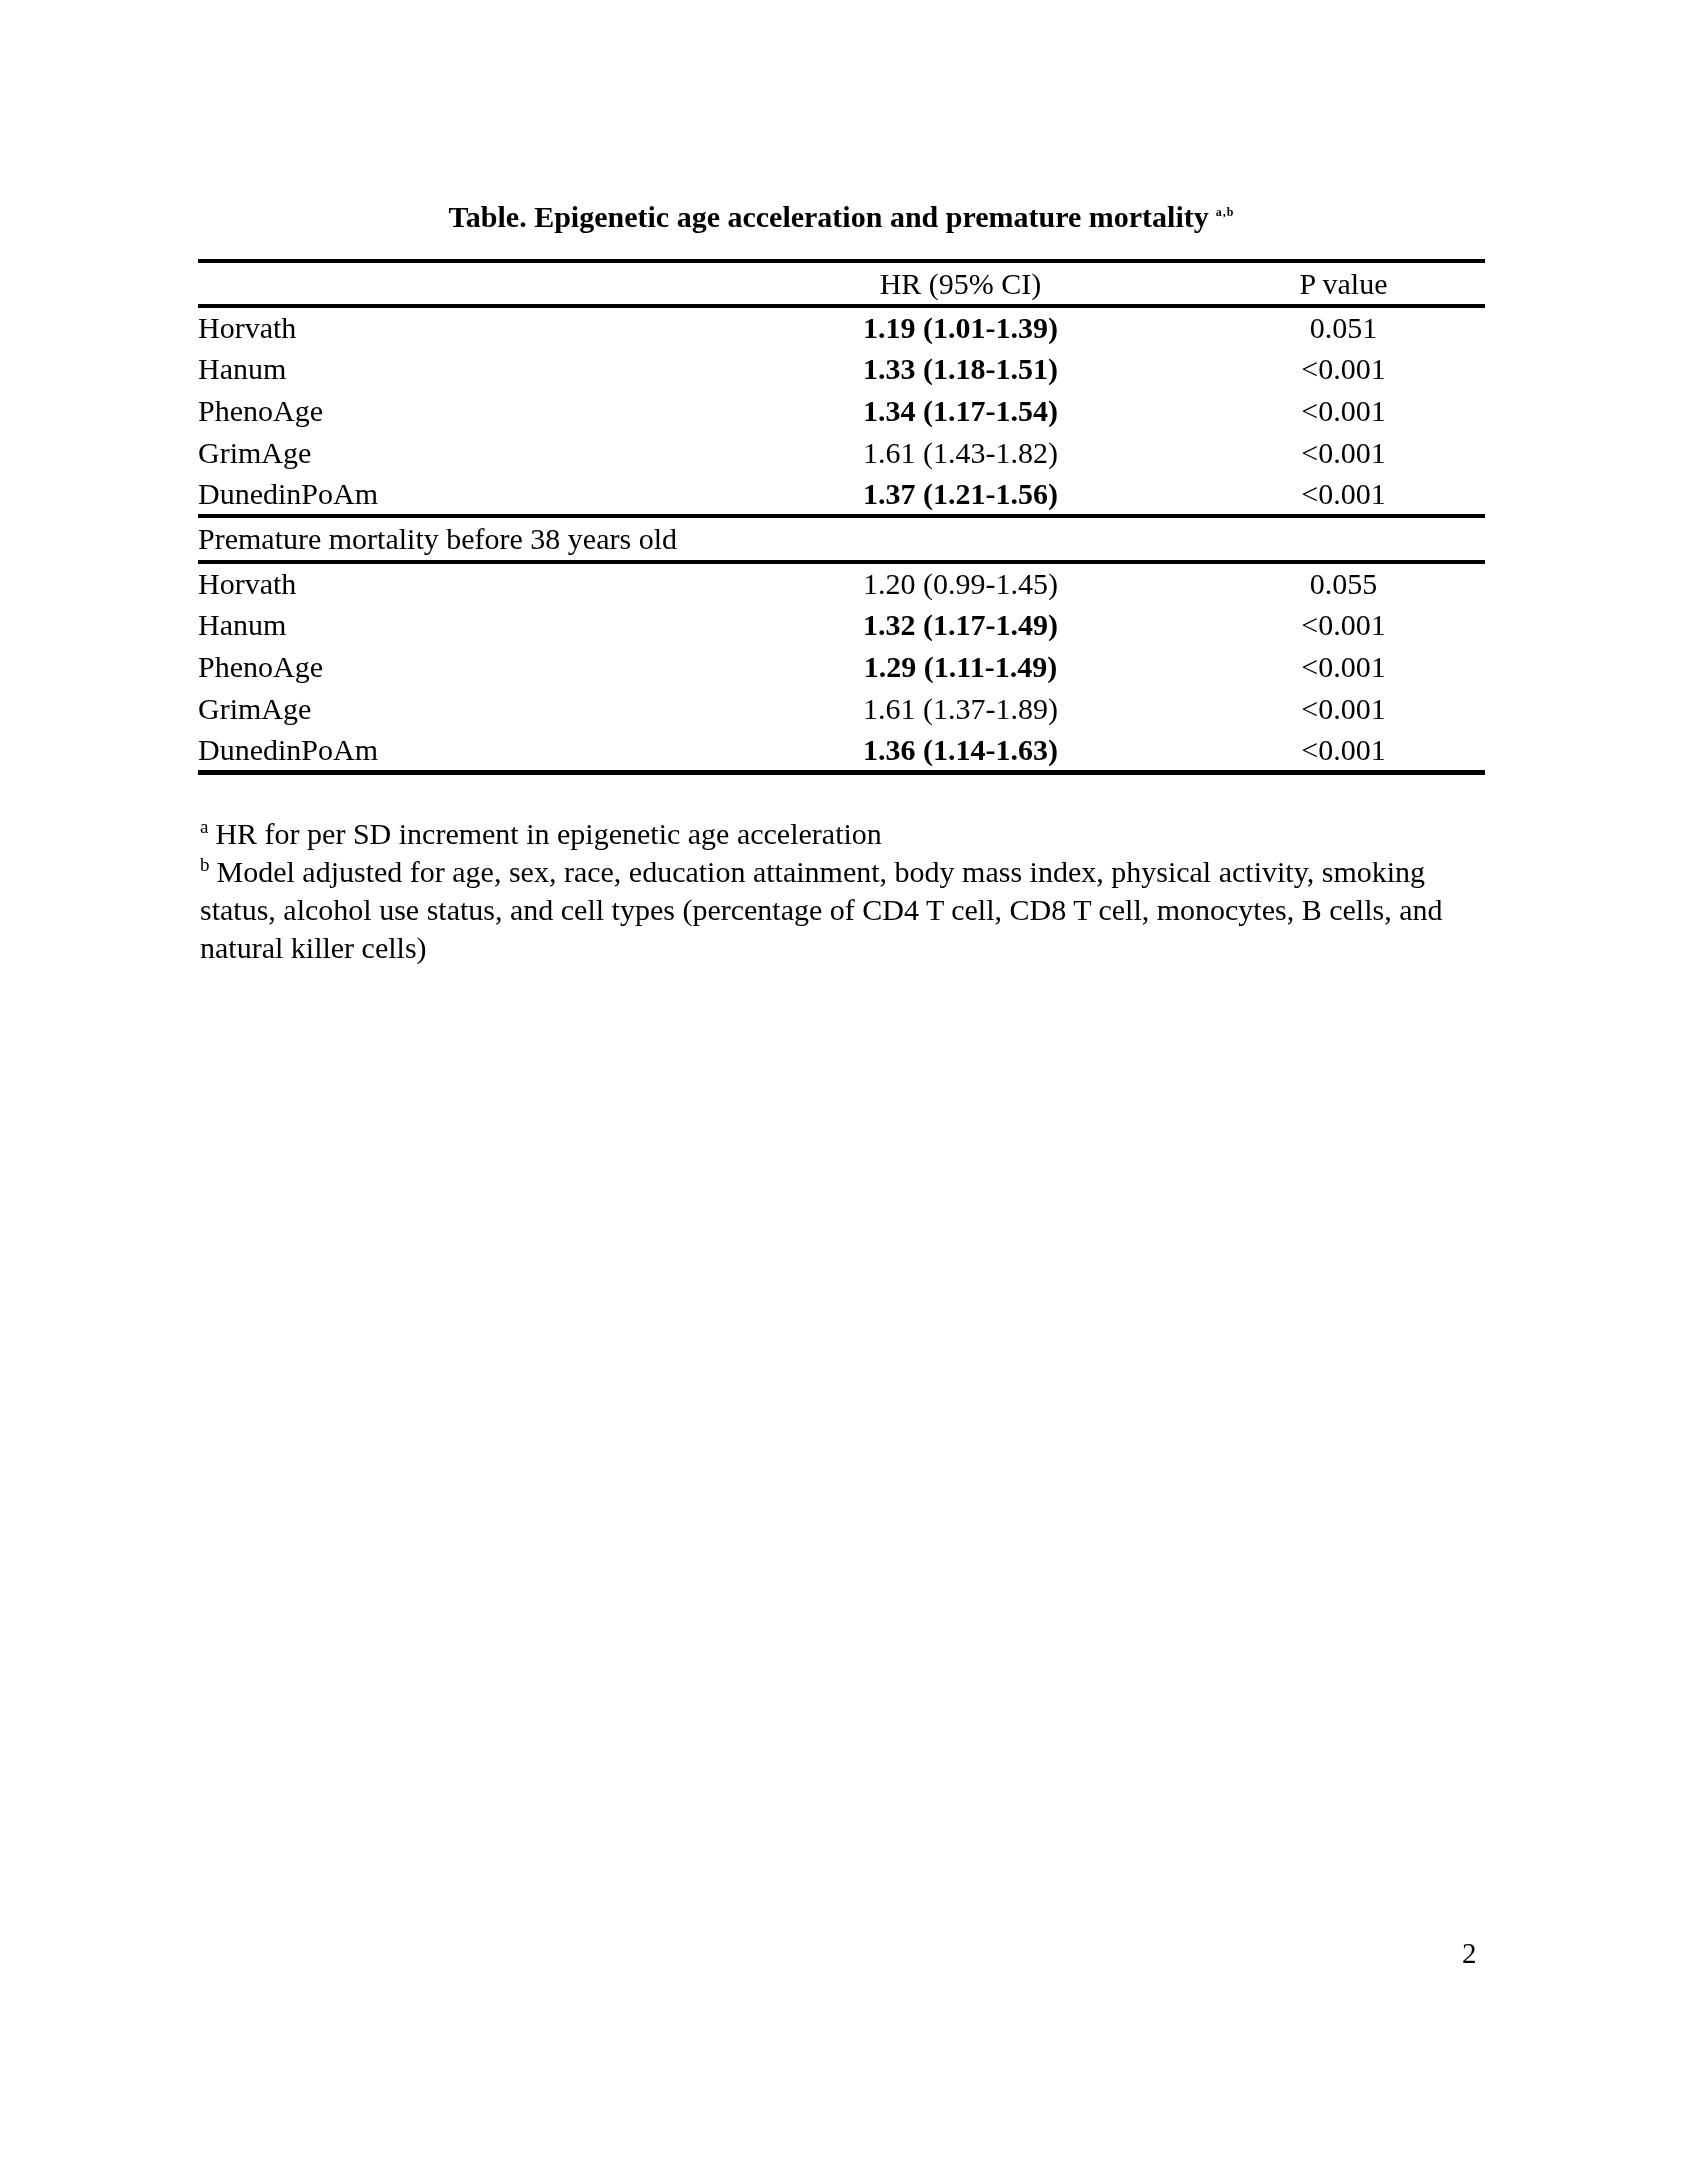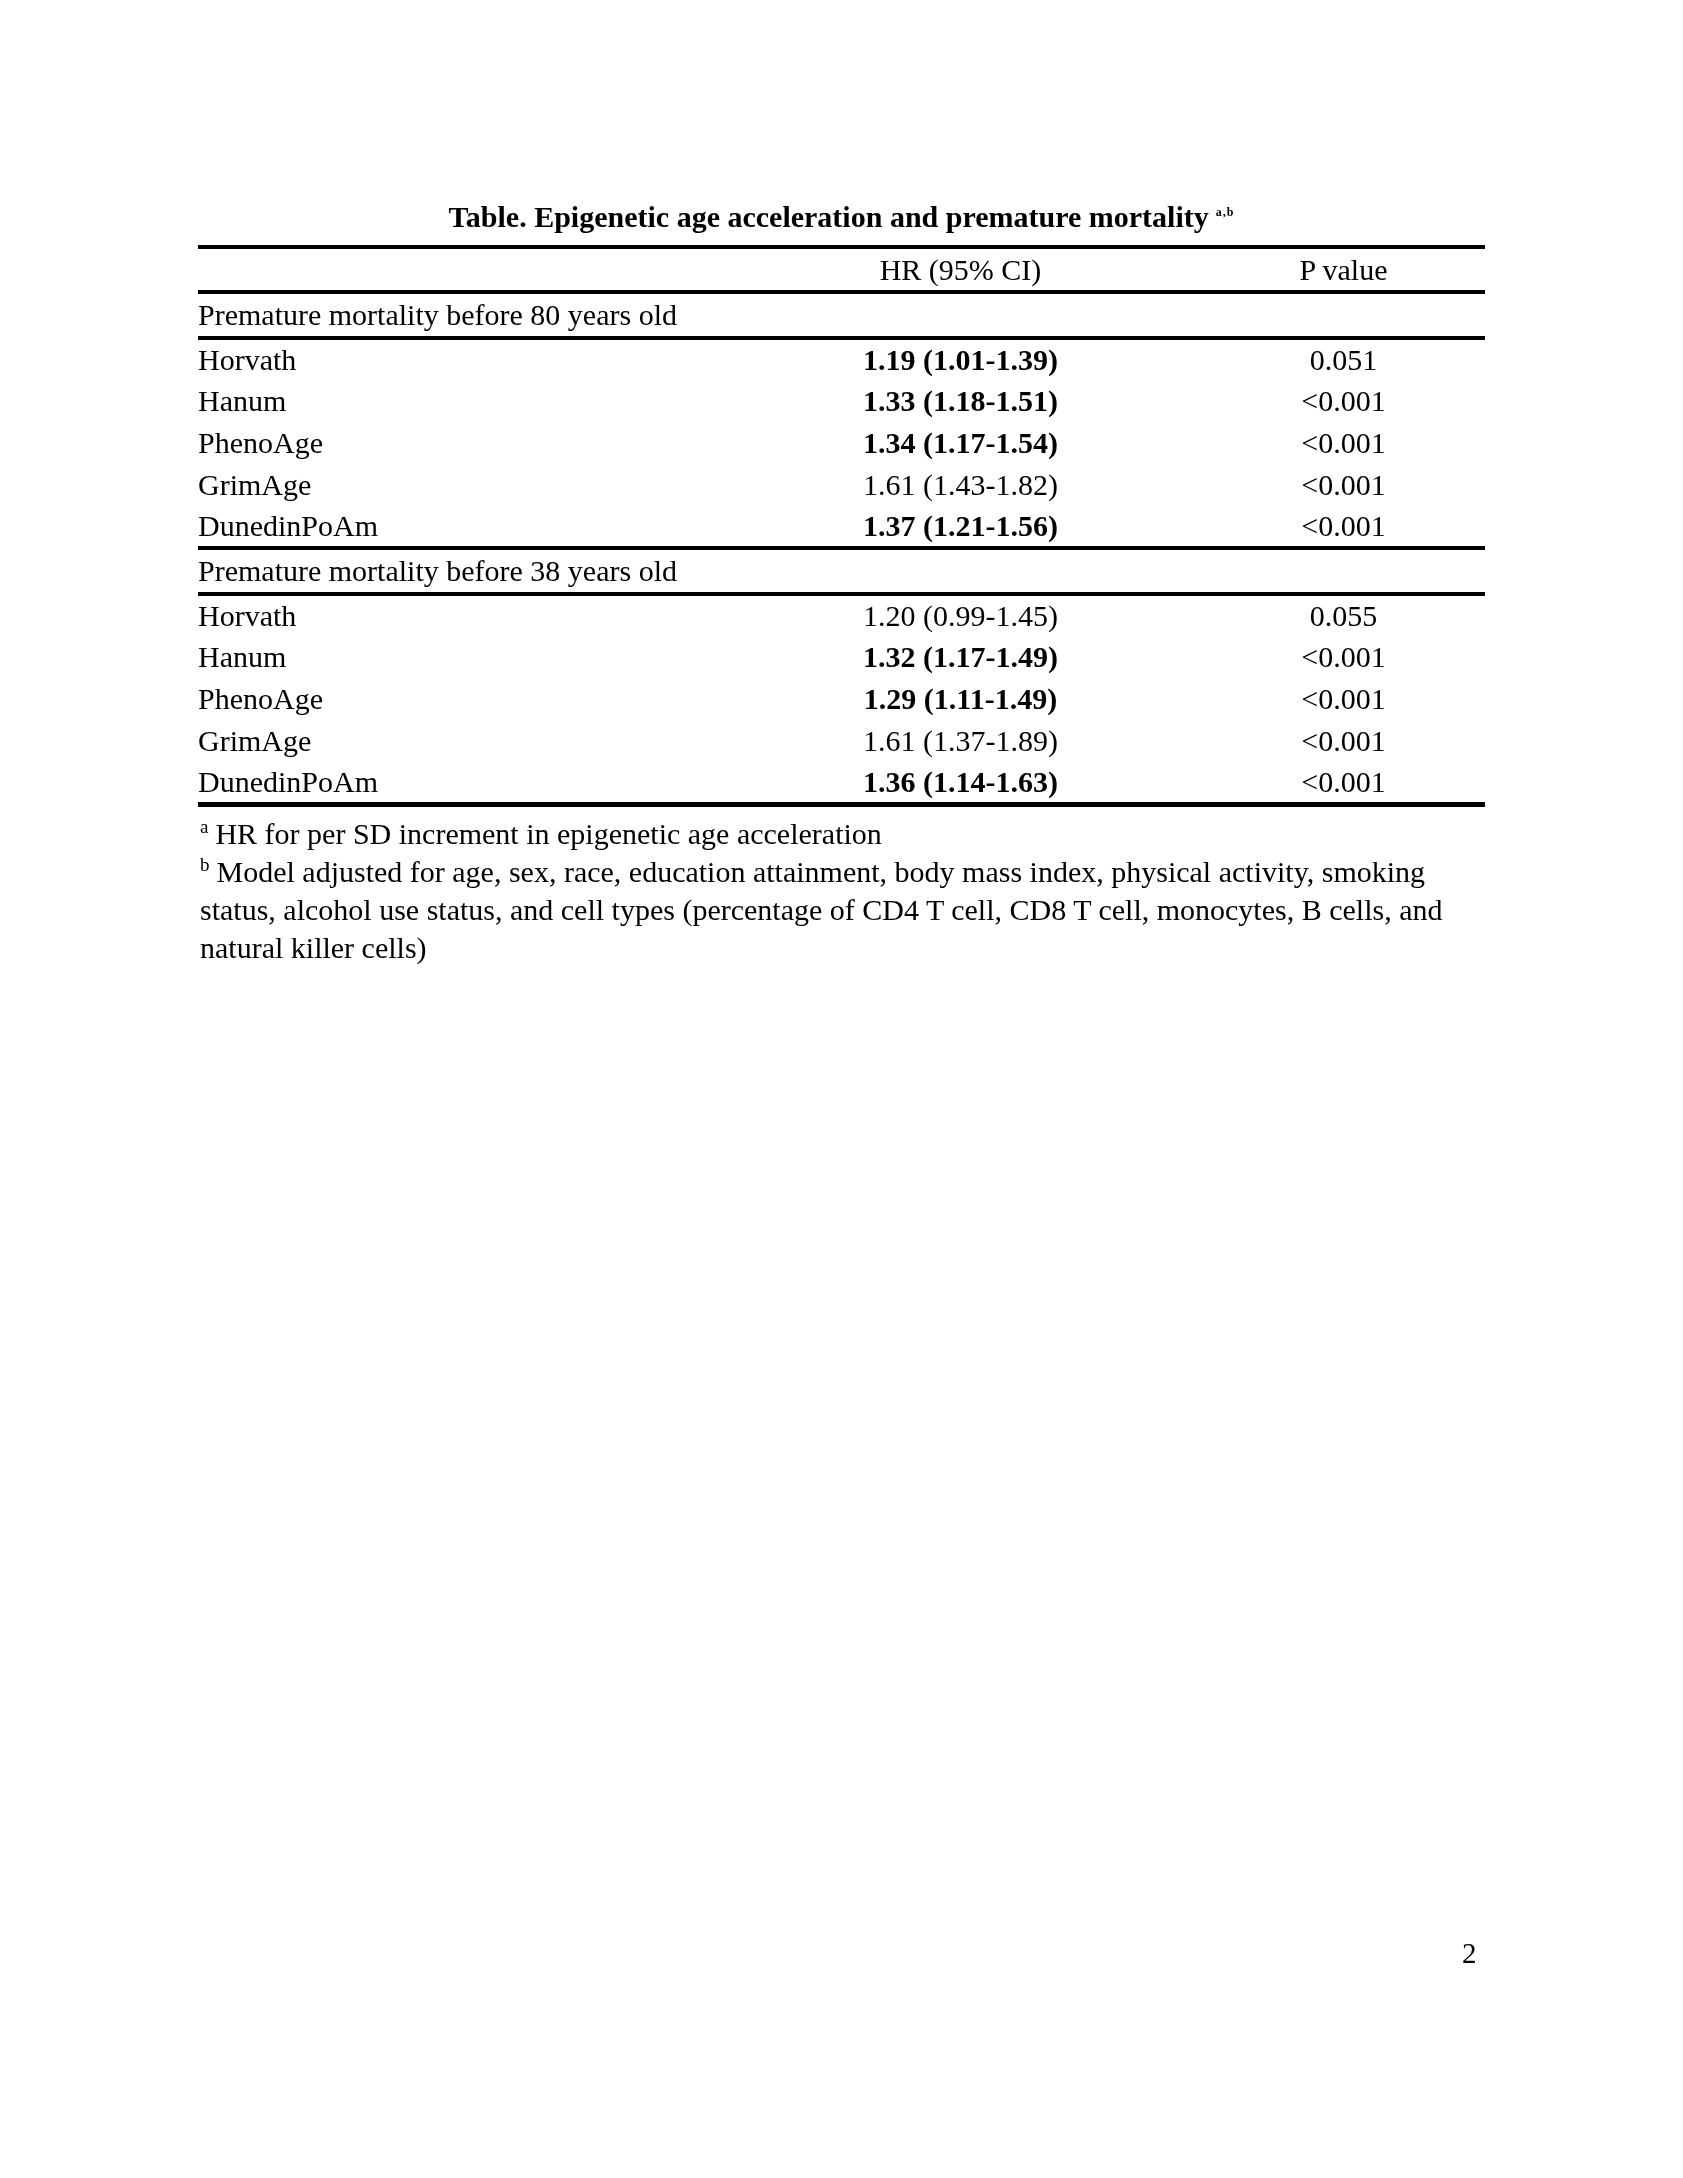--- a/index.html
+++ b/index.html
@@ -26,21 +26,21 @@
   }
   .doc-title sup {
     font-size: 12px;
     vertical-align: super;
     margin-left: 7px;
     letter-spacing: 1px;
   }
   table.data-table {
     position: absolute;
     left: 198px;
-    top: 245px;
+    top: 259px;
     width: 1287px;
     border-collapse: collapse;
     table-layout: fixed;
     font-size: 30px;
     border-top: 4px solid #000;
     border-bottom: 5px solid #000;
   }
   col.c1 { width: 521px; }
   col.c2 { width: 483px; }
   col.c3 { width: 283px; }
@@ -91,23 +91,20 @@
       <col class="c3">
   </colgroup>
   <thead>
     <tr class="header-row">
       <th class="label-cell"></th>
       <th class="col-hr">HR (95% CI)</th>
       <th class="col-p">P value</th>
     </tr>
   </thead>
   <tbody>
-    <tr class="section-row">
-      <td class="section-cell" colspan="3">Premature mortality before 80 years old</td>
-    </tr>
     <tr class="data-row">
       <td class="label-cell">Horvath</td>
       <td class="hr-cell" style="font-weight: bold;">1.19 (1.01-1.39)</td>
       <td class="p-cell">0.051</td>
     </tr>
     <tr class="data-row">
       <td class="label-cell">Hanum</td>
       <td class="hr-cell" style="font-weight: bold;">1.33 (1.18-1.51)</td>
       <td class="p-cell">&lt;0.001</td>
     </tr>

